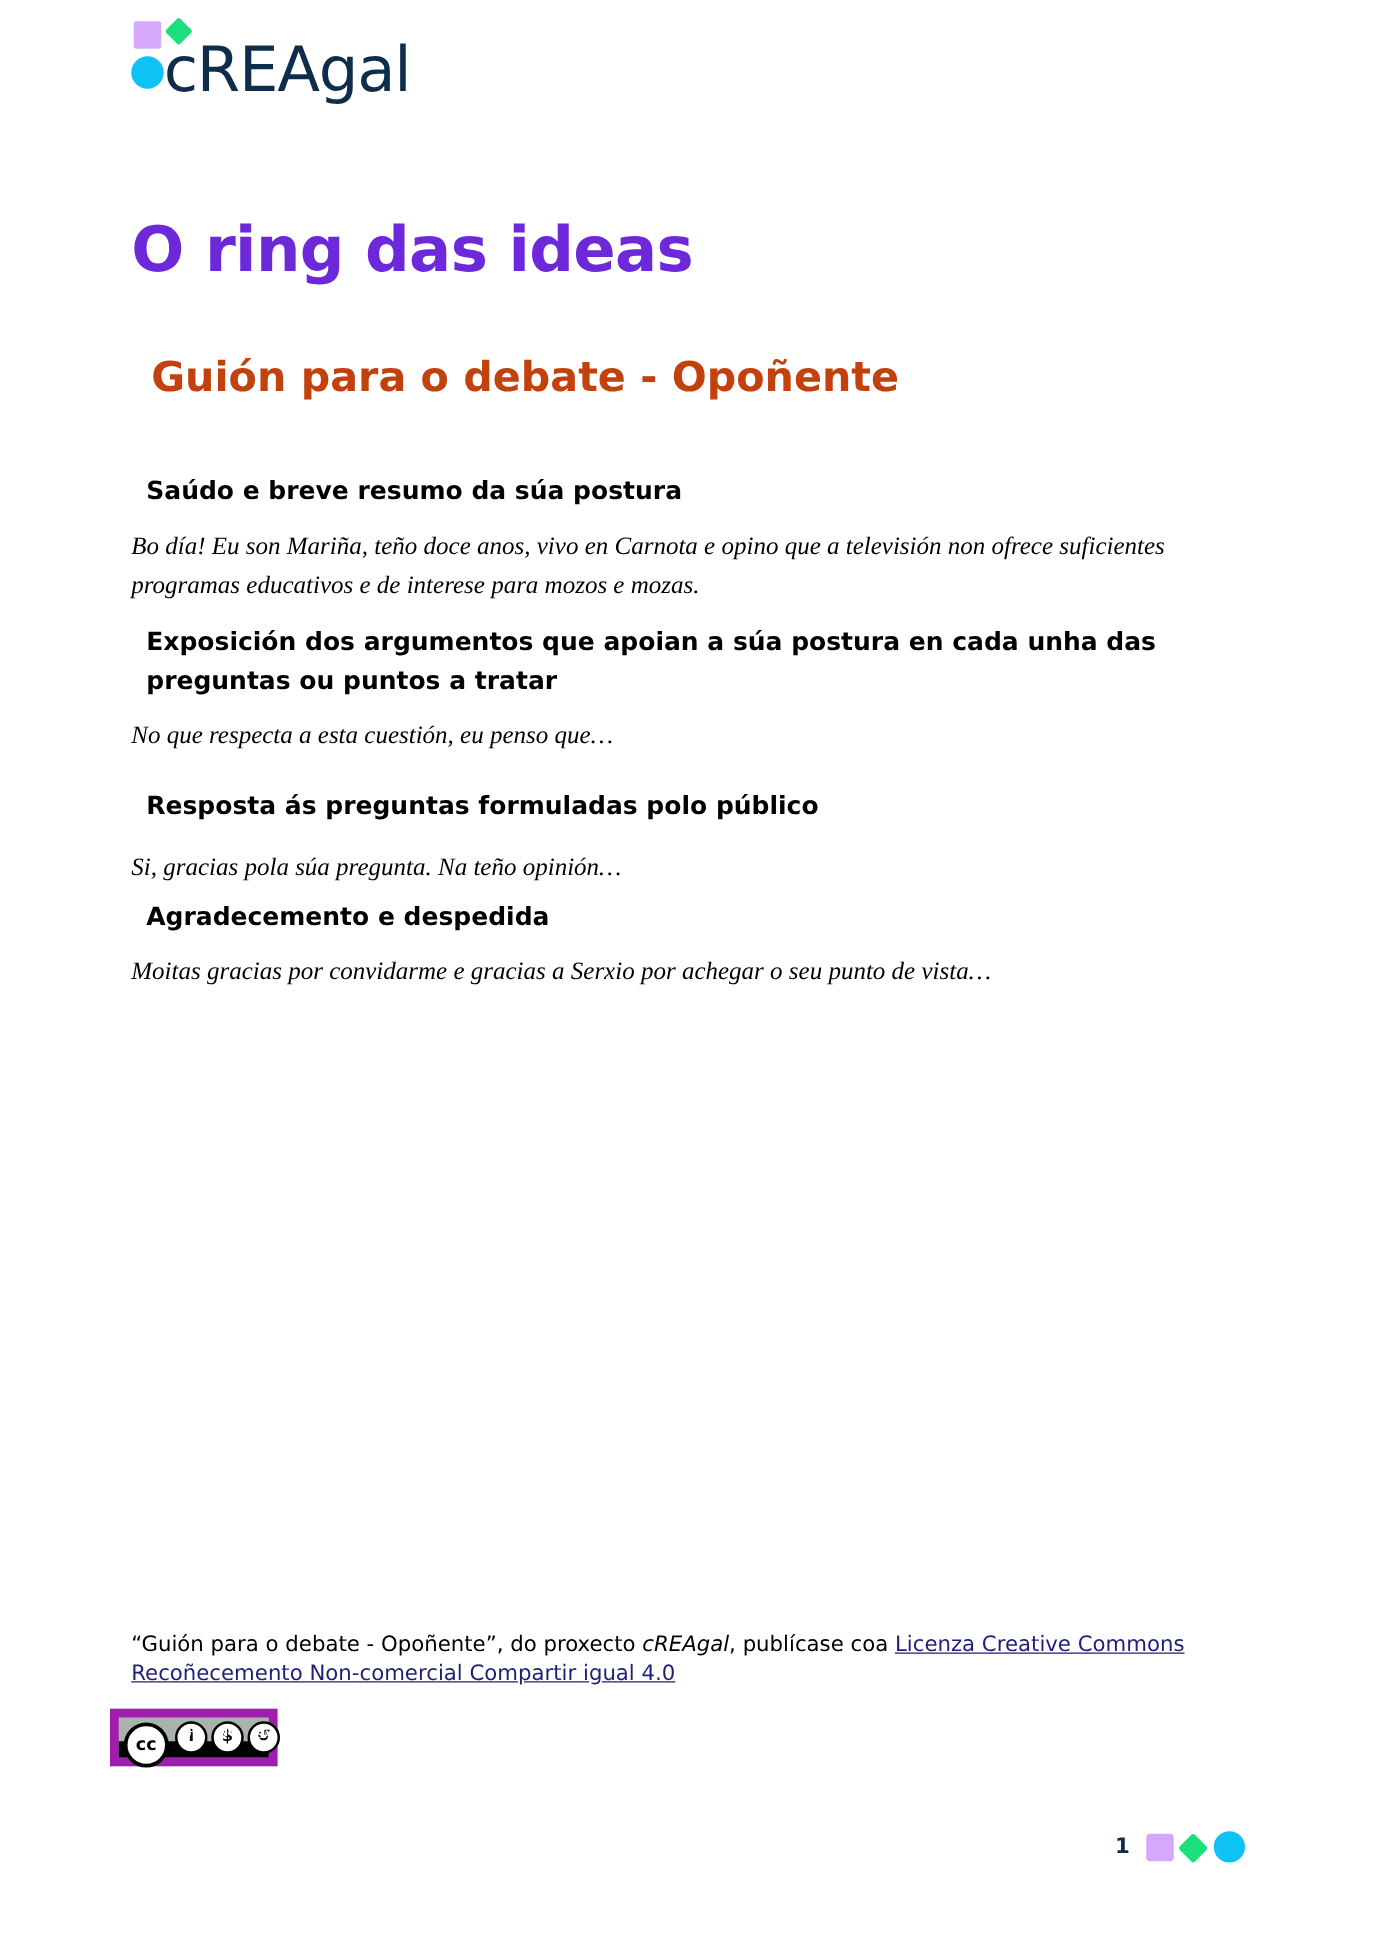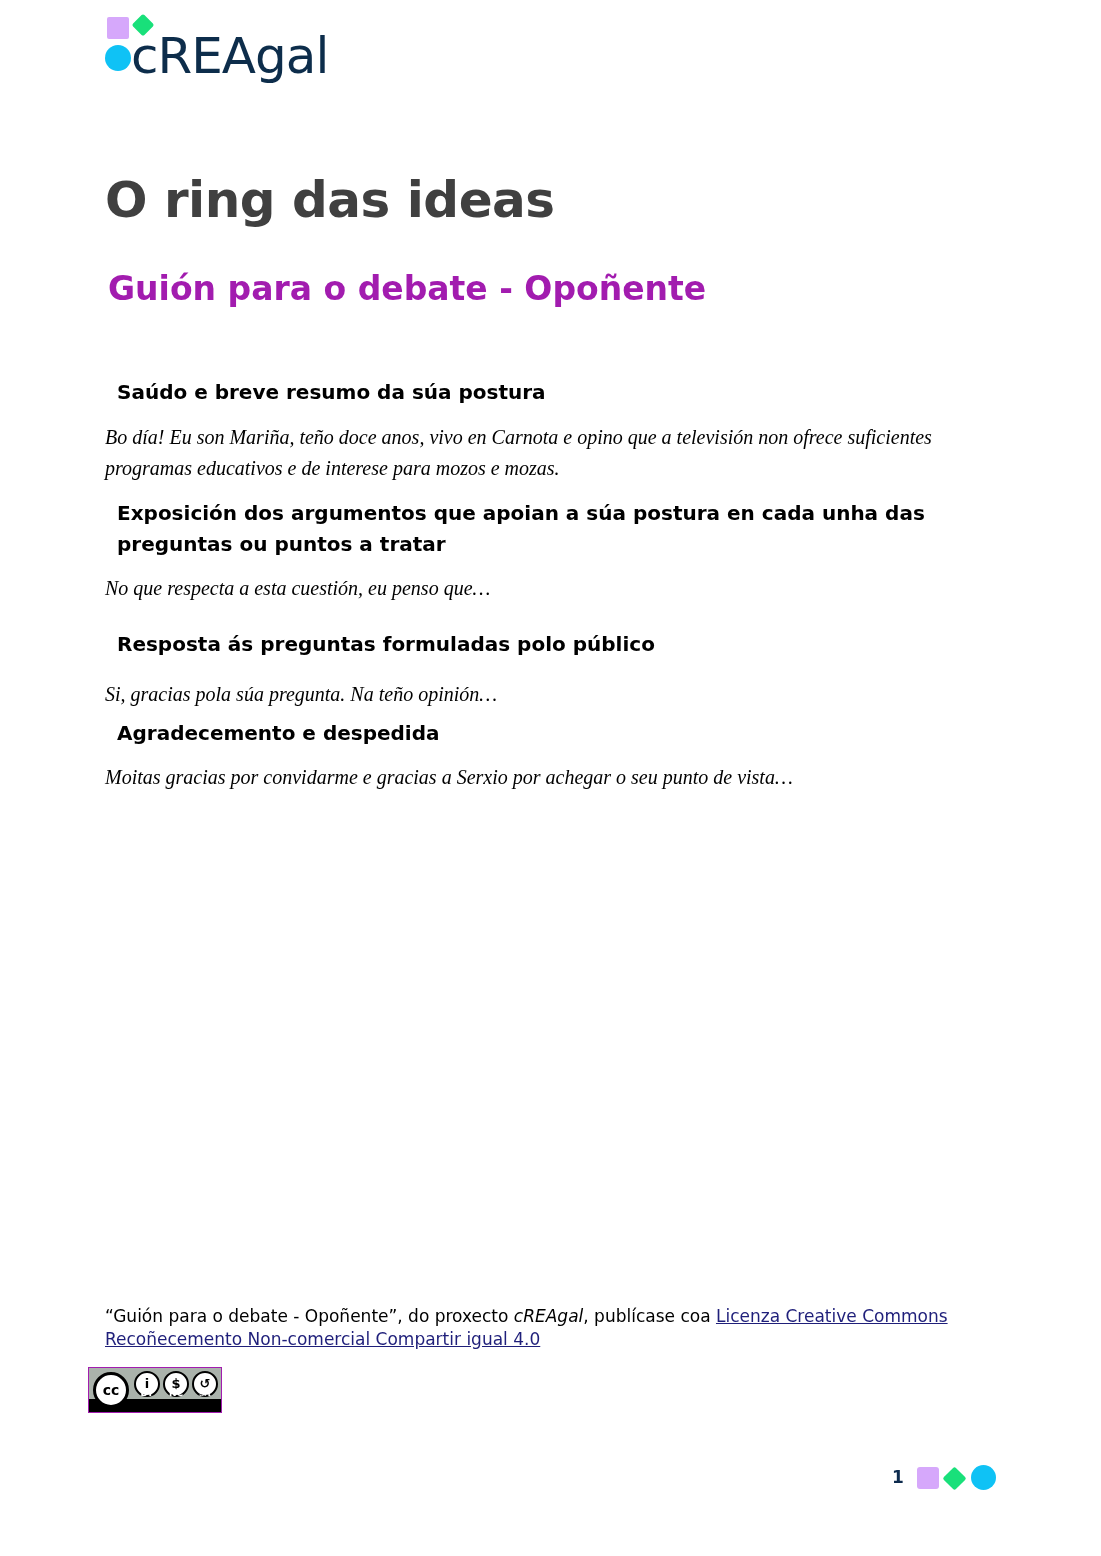--- a/index.html
+++ b/index.html
@@ -7,31 +7,31 @@
     width: 1101px; height: 1556px; position: relative; overflow: hidden;
     font-family: "Liberation Sans", "DejaVu Sans", sans-serif;
     color: #000;
   }
   .logo { position: absolute; left: 105px; top: 14px; width: 220px; height: 72px; }
   .logo .sq { position: absolute; left: 2px; top: 3px; width: 22px; height: 22px; background: #d6a8fb; border-radius: 2px; }
   .logo .dia { position: absolute; left: 30px; top: 3px; width: 16px; height: 16px; background: #19e07a; transform: rotate(45deg); border-radius: 2px; }
   .logo .circ { position: absolute; left: 0px; top: 31px; width: 26px; height: 26px; background: #0fc2f5; border-radius: 50%; }
   .logo .word { position: absolute; left: 26px; top: 12px; font-size: 50px; line-height: 60px; color: #0d2d4b; letter-spacing: -1px; font-family: "DejaVu Sans", sans-serif; }
 
-  .title { position: absolute; left: 105px; top: 168px; margin: 0; font-size: 50px; font-weight: 800; color: #404040; line-height: 64px; font-family: "DejaVu Sans", sans-serif; letter-spacing: -0.5px; }
-  .subtitle { position: absolute; left: 105px; top: 264px; margin: 3px; font-size: 33px; font-weight: bold; color: #a21caf; line-height: 44px; font-family: "DejaVu Sans", sans-serif; }
+  .title { position: absolute; left: 105px; top: 168px; margin: 0; font-size: 50px; font-weight: 800; color: #6d28d9; line-height: 64px; font-family: "DejaVu Sans", sans-serif; letter-spacing: -0.5px; }
+  .subtitle { position: absolute; left: 105px; top: 264px; margin: 16px; font-size: 33px; font-weight: bold; color: #c2410c; line-height: 44px; font-family: "DejaVu Sans", sans-serif; }
 
   .section { position: absolute; left: 105px; width: 900px; }
   .sec-head { font-weight: bold; font-size: 20px; line-height: 31px; color: #000; font-family: "DejaVu Sans", sans-serif; margin: 12px; }
   .sec-body { font-style: italic; font-size: 20px; line-height: 31px; color: #000; font-family: Liberation Serif, serif; margin: 0; }
 
   .footer-note { position: absolute; left: 105px; top: 1282px; width: 860px; font-size: 17px; line-height: 23px; font-family: "DejaVu Sans", sans-serif; color: #000; margin-top: 23px; }
   .footer-note a { color: #1f1f7a; text-decoration: underline; }
 
-  .cc-badge { position: absolute; left: 88px; top: 1367px; width: 134px; height: 46px; background: #aab2ab; border: 1px solid #a21caf; box-sizing: border-box; }
+  .cc-badge { position: absolute; left: 88px; top: 1367px; width: 134px; height: 46px; background: #aab2ab; border: 7px solid #a21caf; box-sizing: border-box; }
   .cc-badge .band { position: absolute; left: 0; bottom: 0; width: 100%; height: 13px; background: #000; }
   .cc-badge .cc { position: absolute; left: 4px; top: 4px; width: 36px; height: 36px; border-radius: 50%; background: #fff; border: 3px solid #000; box-sizing: border-box; font: bold 14px "DejaVu Sans", sans-serif; text-align: center; line-height: 30px; }
   .cc-badge .ic { position: absolute; top: 3px; width: 26px; height: 26px; border-radius: 50%; background: #fff; border: 2px solid #000; box-sizing: border-box; font: bold 13px "DejaVu Sans", sans-serif; text-align: center; line-height: 22px; }
   .cc-badge .lbl { position: absolute; bottom: 12px; font: bold 9px "DejaVu Sans", sans-serif; color: #fff; line-height: 13px; width: 26px; text-align: center; }
 
   .page-num { position: absolute; left: 892px; top: 1467px; font-size: 17px; font-weight: bold; color: #0d2b4e; font-family: "DejaVu Sans", sans-serif; }
   .pm-sq { position: absolute; left: 917px; top: 1467px; width: 22px; height: 22px; background: #d6a8fb; border-radius: 3px; }
   .pm-dia { position: absolute; left: 946px; top: 1470px; width: 17px; height: 17px; background: #19e07a; transform: rotate(45deg); border-radius: 2px; }
   .pm-circ { position: absolute; left: 971px; top: 1465px; width: 25px; height: 25px; background: #0fc2f5; border-radius: 50%; }
 </style>

